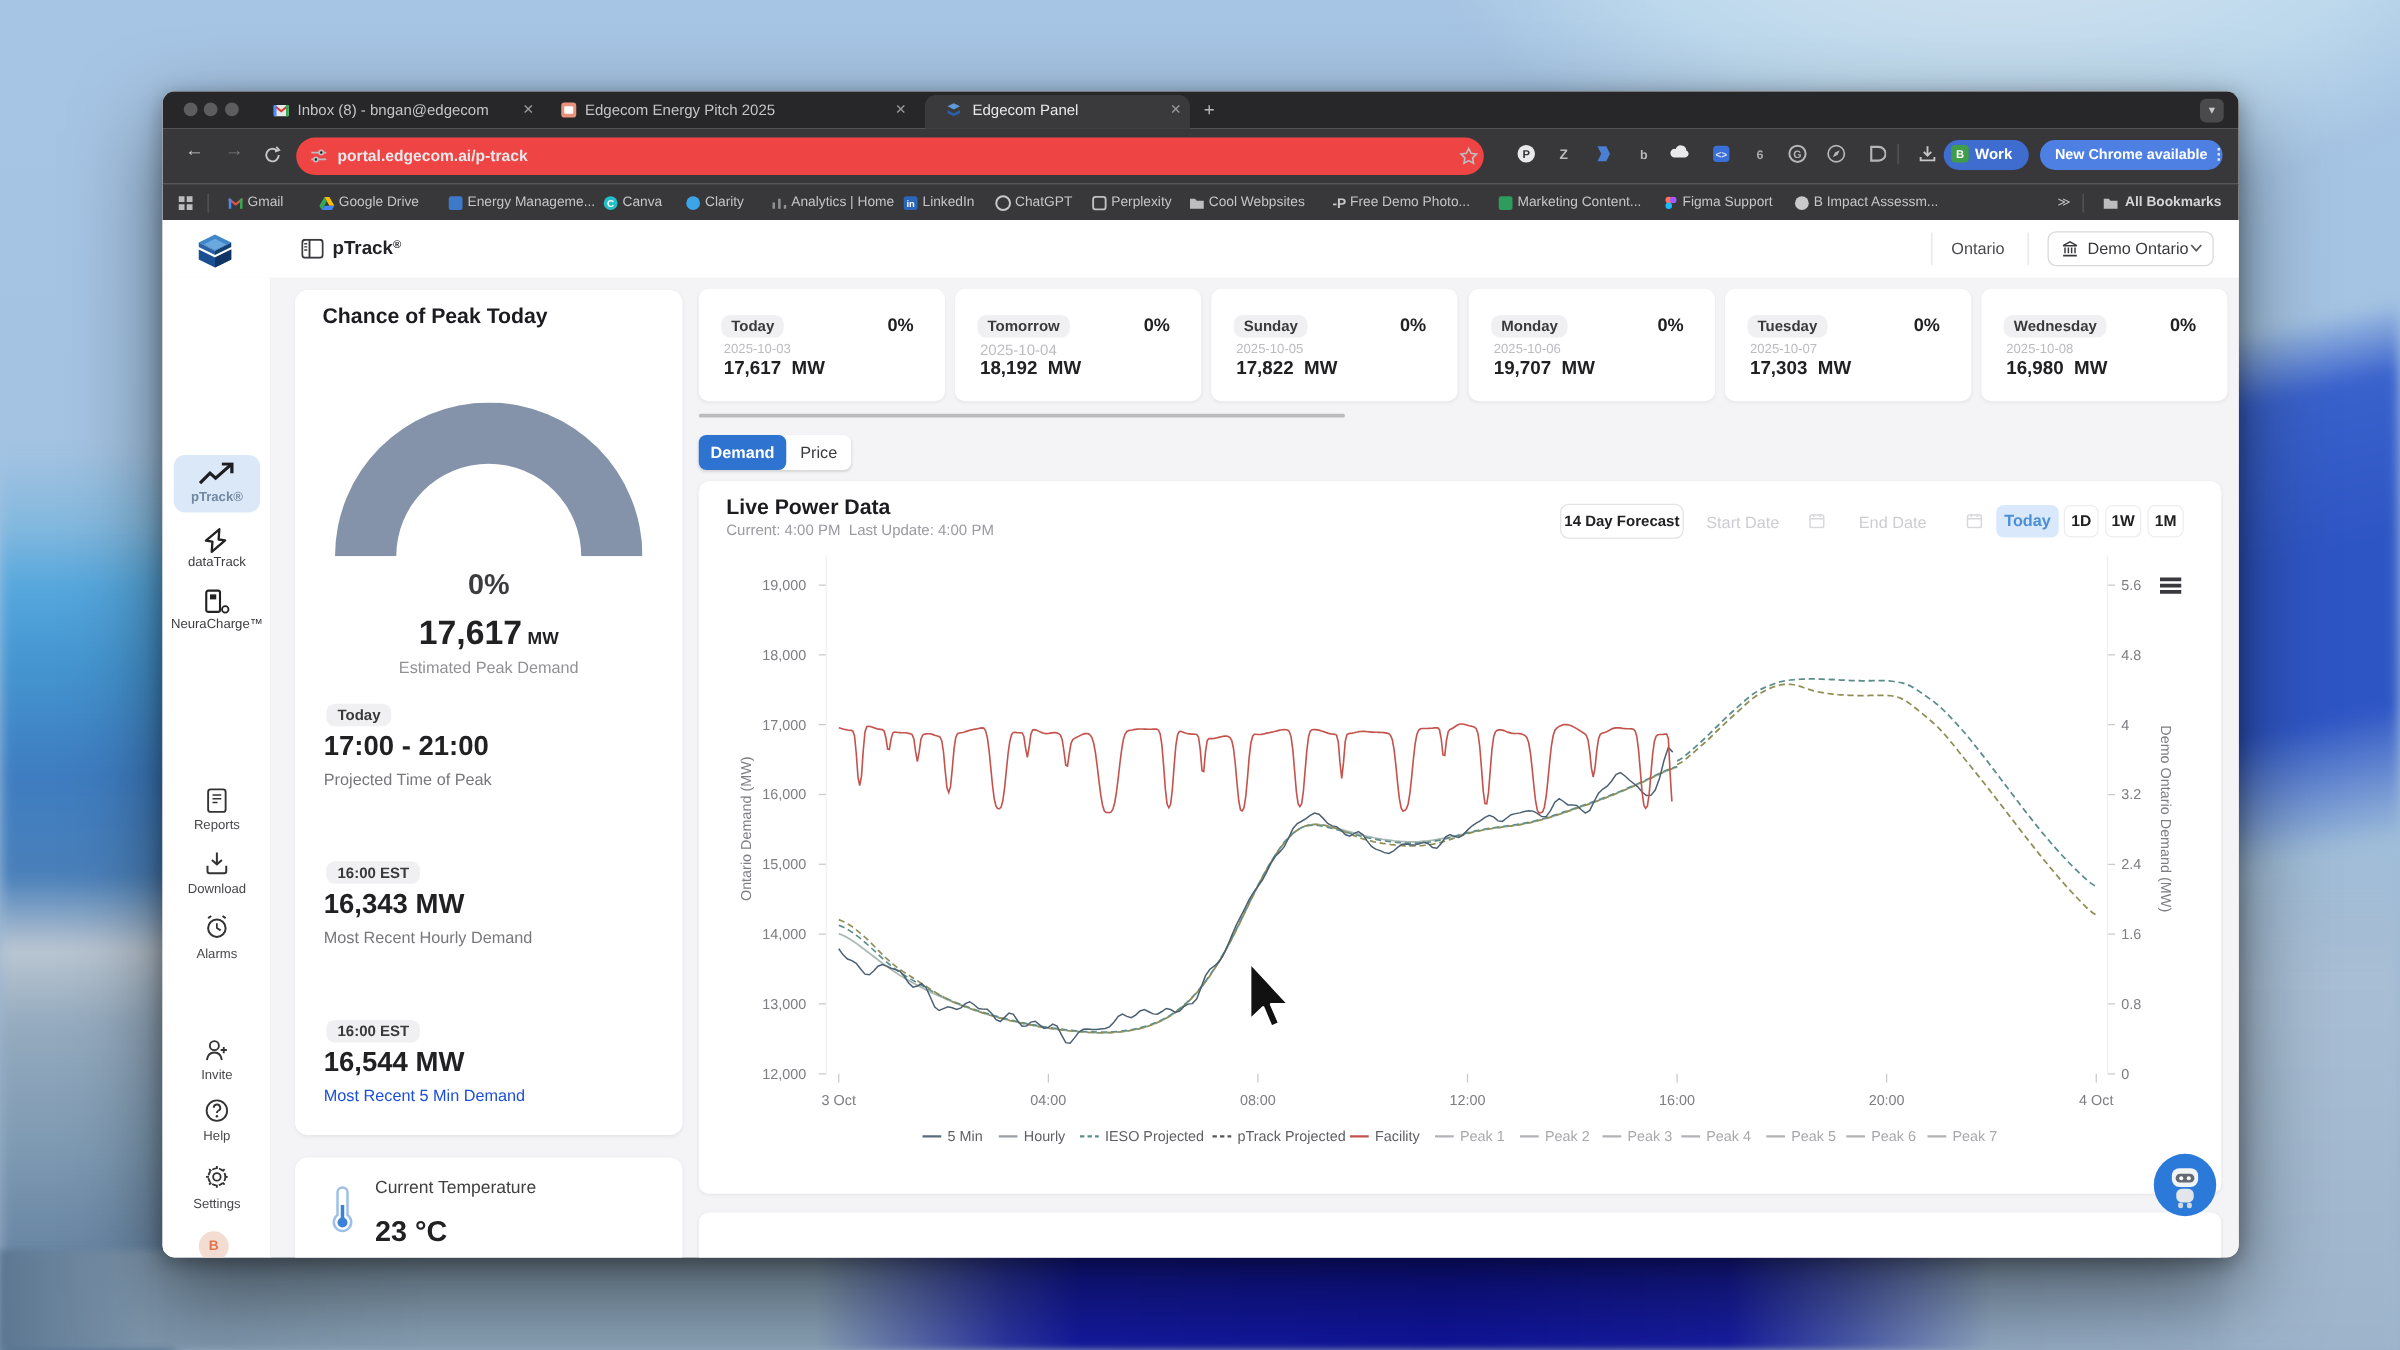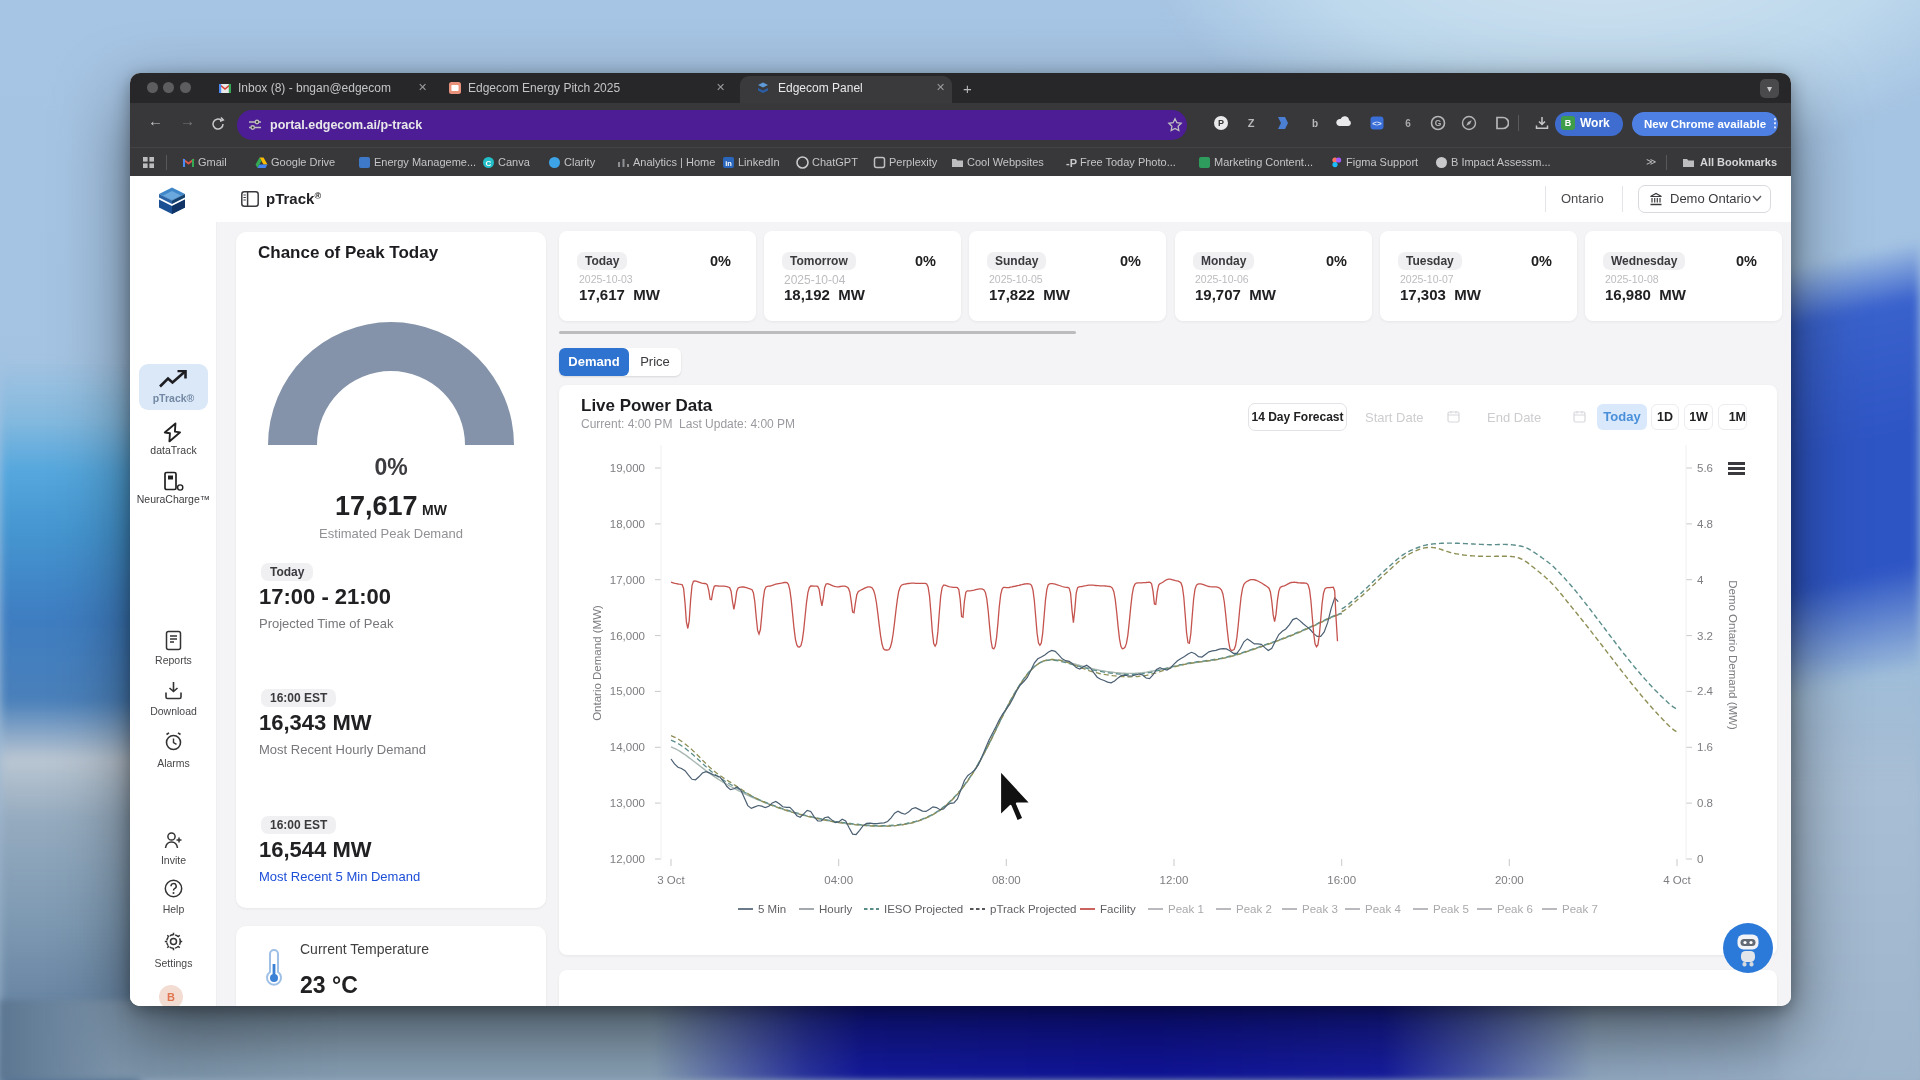--- a/index.html
+++ b/index.html
@@ -7,21 +7,21 @@
 .abs{position:absolute}
 .wall{position:absolute;inset:0;overflow:hidden}
 .win{position:absolute;left:130px;top:73px;width:1661px;height:933px;border-radius:10px;overflow:hidden;box-shadow:0 30px 70px rgba(0,0,0,.5),0 4px 18px rgba(0,0,0,.35);background:#fff}
 .tabstrip{position:absolute;left:0;top:0;width:100%;height:30px;background:#272729}
 .tl{position:absolute;top:8.5px;width:11px;height:11px;border-radius:50%;background:#5d5d5f}
 .tab{position:absolute;top:4px;height:26px;color:#c3c4c6;font-size:12px}
 .tabx{color:#9a9a9c;font-size:11px}
 .toolbar{position:absolute;left:0;top:30px;width:100%;height:44px;background:#38383a}
 .bkbar{position:absolute;left:0;top:74px;width:100%;height:29px;background:#38383a;border-top:1px solid #434345}
 .bk{position:absolute;top:0;height:29px;line-height:29px;color:#c5c5c8;font-size:11px;white-space:nowrap}
-.pill{position:absolute;left:107px;top:7px;width:950px;height:30px;background:#4c1d95;border-radius:15px;color:#e8e8ea;font-size:12.5px;line-height:30px}
+.pill{position:absolute;left:107px;top:7px;width:950px;height:30px;background:#ef4444;border-radius:15px;color:#e8e8ea;font-size:12.5px;line-height:30px}
 .nbtn{position:absolute;color:#c7c7c9;font-size:15px;top:9px}
 .app{position:absolute;left:0;top:103px;width:1661px;height:830px;background:#f4f4f6}
 .hdr{position:absolute;left:0;top:0;width:100%;height:46px;background:#fff}
 .side{position:absolute;left:0;top:46px;width:87px;height:784px;background:#fff;border-right:1px solid #efeff1}
 .navlbl{position:absolute;width:87px;text-align:center;font-size:10.5px;color:#3c3c40}
 .card{position:absolute;background:#fff;border-radius:10px;box-shadow:0 1px 3px rgba(15,20,40,.06)}
 .chip{position:absolute;background:#f0f0f2;border-radius:7px;font-weight:bold;color:#3a3a3e}
 svg{display:block}
 </style></head><body>
 
@@ -176,21 +176,21 @@
         <rect x="1.5" y="1.5" width="10" height="10" rx="2" fill="none" stroke="#c0c0c2" stroke-width="1.5"></rect>
       </svg>
       <div class="bk" style="left:759px">Perplexity</div>
       <svg class="abs" style="left:821px;top:8px" width="13" height="13" viewBox="0 0 13 13">
         <path d="M1 3h4l1.4 1.6H12v6.4H1Z" fill="#bdbdbf"></path>
       </svg>
       <div class="bk" style="left:837px">Cool Webpsites</div>
       <svg class="abs" style="left:935px;top:8px" width="13" height="13" viewBox="0 0 13 13">
         <text x="6.5" y="10.5" font-size="11" text-anchor="middle" fill="#c9c9cb" font-weight="bold">-P</text>
       </svg>
-      <div class="bk" style="left:950px">Free Today Photo...</div>
+      <div class="bk" style="left:950px">Free Demo Photo...</div>
       <svg class="abs" style="left:1068px;top:8px" width="13" height="13" viewBox="0 0 13 13">
         <rect x="1" y="1" width="11" height="11" rx="2" fill="#2d9c5c"></rect>
       </svg>
       <div class="bk" style="left:1084px">Marketing Content...</div>
       <svg class="abs" style="left:1200px;top:8px" width="13" height="13" viewBox="0 0 13 13">
         <circle cx="5" cy="4" r="2.6" fill="#ff7262"></circle>
         <circle cx="8.6" cy="4" r="2.6" fill="#a259ff"></circle>
         <circle cx="5" cy="8.6" r="2.6" fill="#1abcfe"></circle>
       </svg>
       <div class="bk" style="left:1216px">Figma Support</div>
@@ -365,21 +365,21 @@
           <path d="M1 5h11M4 1v2.5M9 1v2.5" stroke="#d8d8dc" stroke-width="1.2"></path>
         </svg>
 <div class="abs" style="left:928px;top:25px;font-size:13px;color:#cdcdd1">End Date</div>
 <svg class="abs" style="left:1014px;top:25px" width="13" height="13" viewBox="0 0 13 13">
           <rect x="1" y="2" width="11" height="10" rx="1.5" fill="none" stroke="#d8d8dc" stroke-width="1.2"></rect>
           <path d="M1 5h11M4 1v2.5M9 1v2.5" stroke="#d8d8dc" stroke-width="1.2"></path>
         </svg>
 <div class="abs" style="left:1038px;top:19px;width:50px;height:26px;background:#d9e8fb;border-radius:6px;color:#4a90d9;font-size:13px;font-weight:bold;text-align:center;line-height:26px">Today</div>
 <div class="abs" style="left:1092px;top:19px;width:28px;height:26px;background:#fff;border:1px solid #ededf1;border-radius:6px;color:#212124;font-size:12.5px;font-weight:bold;text-align:center;line-height:25px">1D</div>
 <div class="abs" style="left:1125px;top:19px;width:29px;height:26px;background:#fff;border:1px solid #ededf1;border-radius:6px;color:#212124;font-size:12.5px;font-weight:bold;text-align:center;line-height:25px">1W</div>
-<div class="abs" style="left:1159px;top:19px;width:29px;height:26px;background:#fff;border:1px solid #ededf1;border-radius:6px;color:#212124;font-size:12.5px;font-weight:bold;text-align:right;line-height:25px">1M</div>
+<div class="abs" style="left:1159px;top:19px;width:29px;height:26px;background:#fff;border:1px solid #ededf1;border-radius:6px;color:#212124;font-size:12.5px;font-weight:bold;text-align:center;line-height:25px">1M</div>
 <div class="abs" style="left:1169px;top:77px;width:17px;height:2.6px;background:#3a3a3e"></div>
 <div class="abs" style="left:1169px;top:82.2px;width:17px;height:2.6px;background:#3a3a3e"></div>
 <div class="abs" style="left:1169px;top:87.4px;width:17px;height:2.6px;background:#3a3a3e"></div>
 <svg class="abs" style="left:0;top:40px" width="1218" height="530" viewBox="559 425 1218 530">
           <text x="645" y="472.0" font-size="11.5" fill="#7d7d82" text-anchor="end" font-family="Liberation Sans">19,000</text>
           <line x1="655" y1="468.0" x2="661" y2="468.0" stroke="#c9c9cc" stroke-width="1"></line>
           <text x="645" y="527.9" font-size="11.5" fill="#7d7d82" text-anchor="end" font-family="Liberation Sans">18,000</text>
           <line x1="655" y1="523.9" x2="661" y2="523.9" stroke="#c9c9cc" stroke-width="1"></line>
           <text x="645" y="583.7" font-size="11.5" fill="#7d7d82" text-anchor="end" font-family="Liberation Sans">17,000</text>
           <line x1="655" y1="579.7" x2="661" y2="579.7" stroke="#c9c9cc" stroke-width="1"></line>

